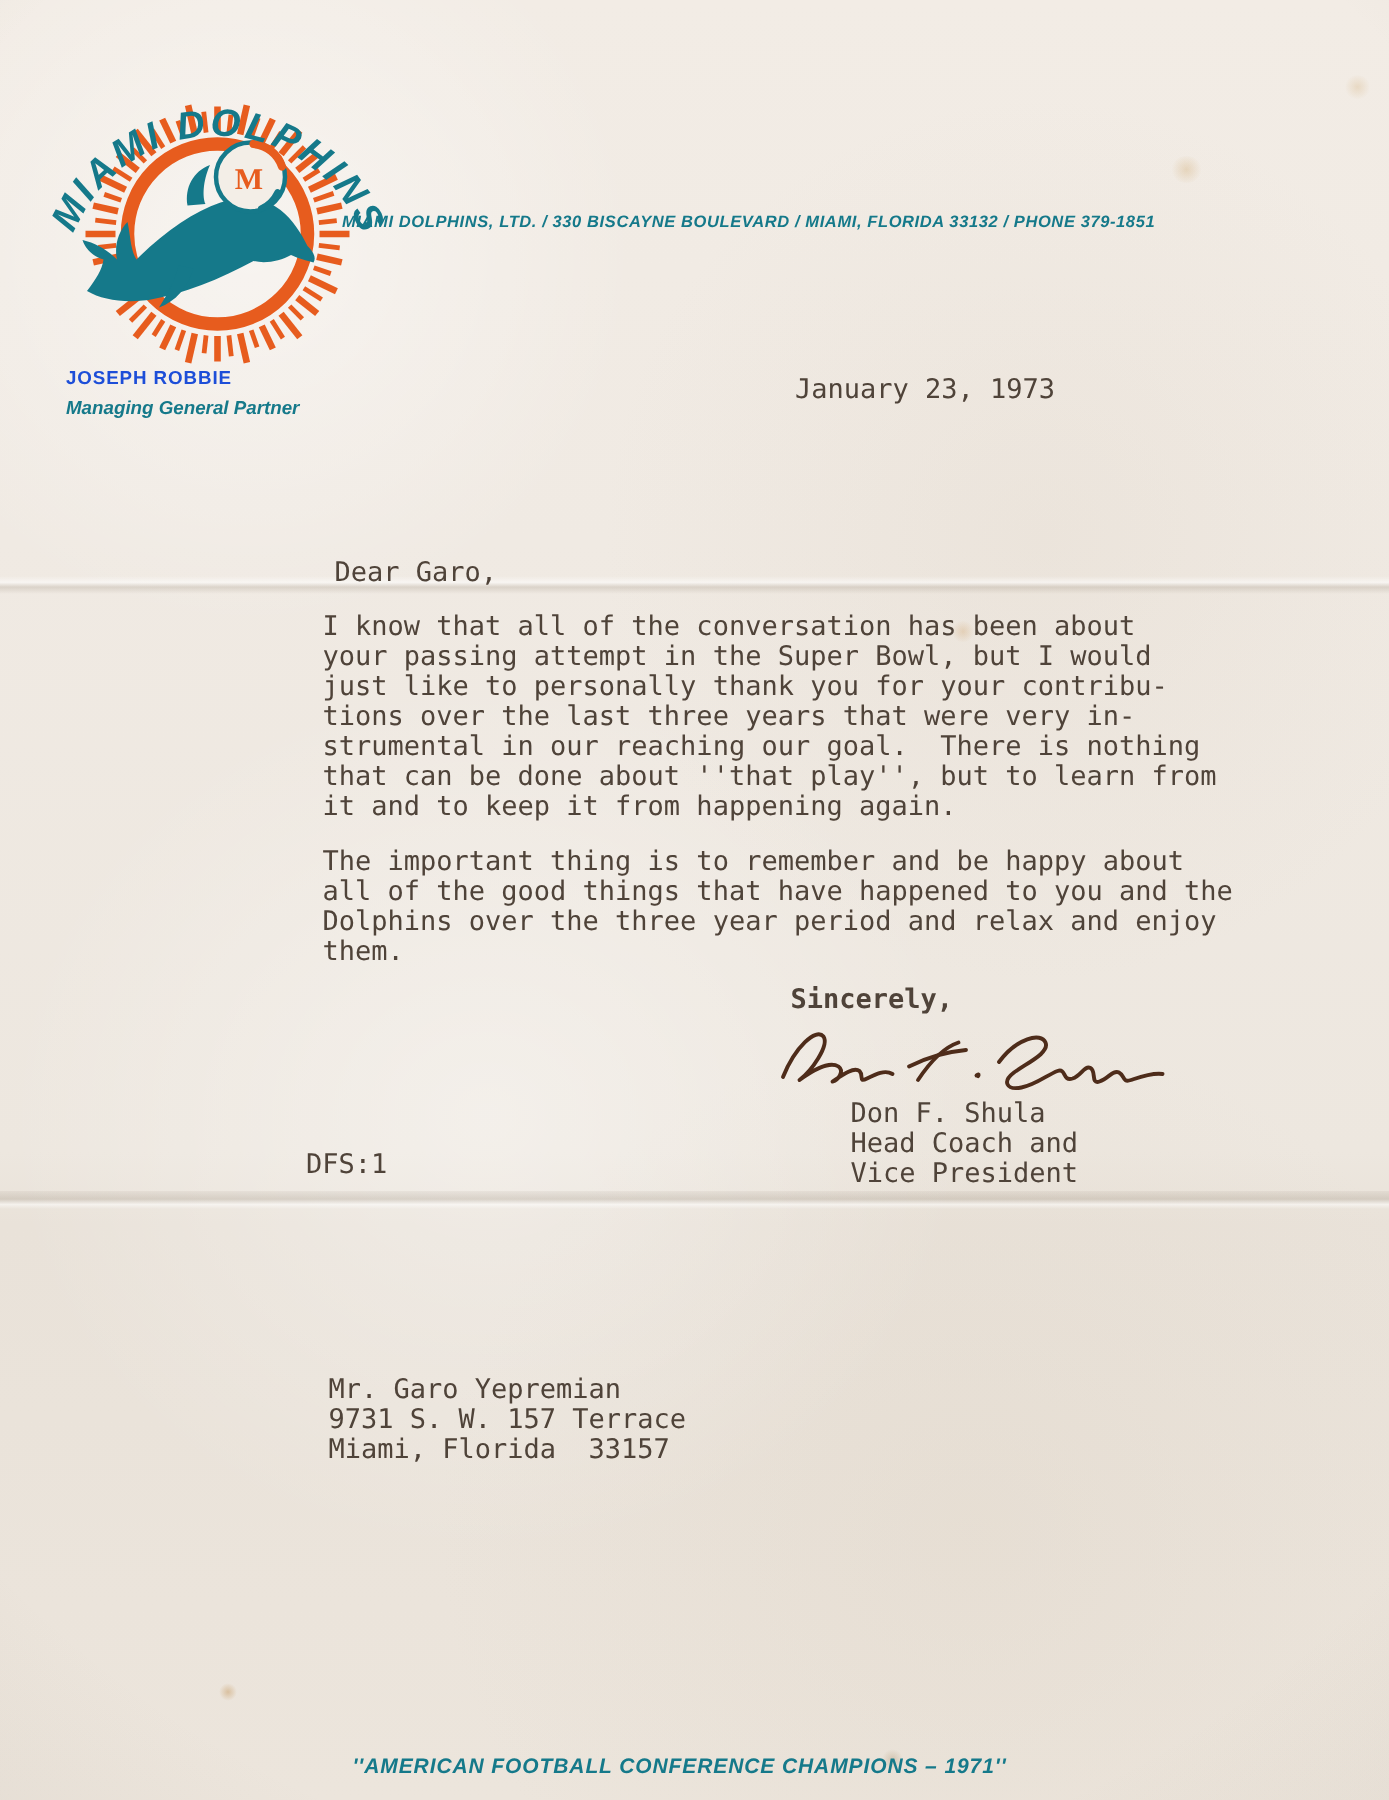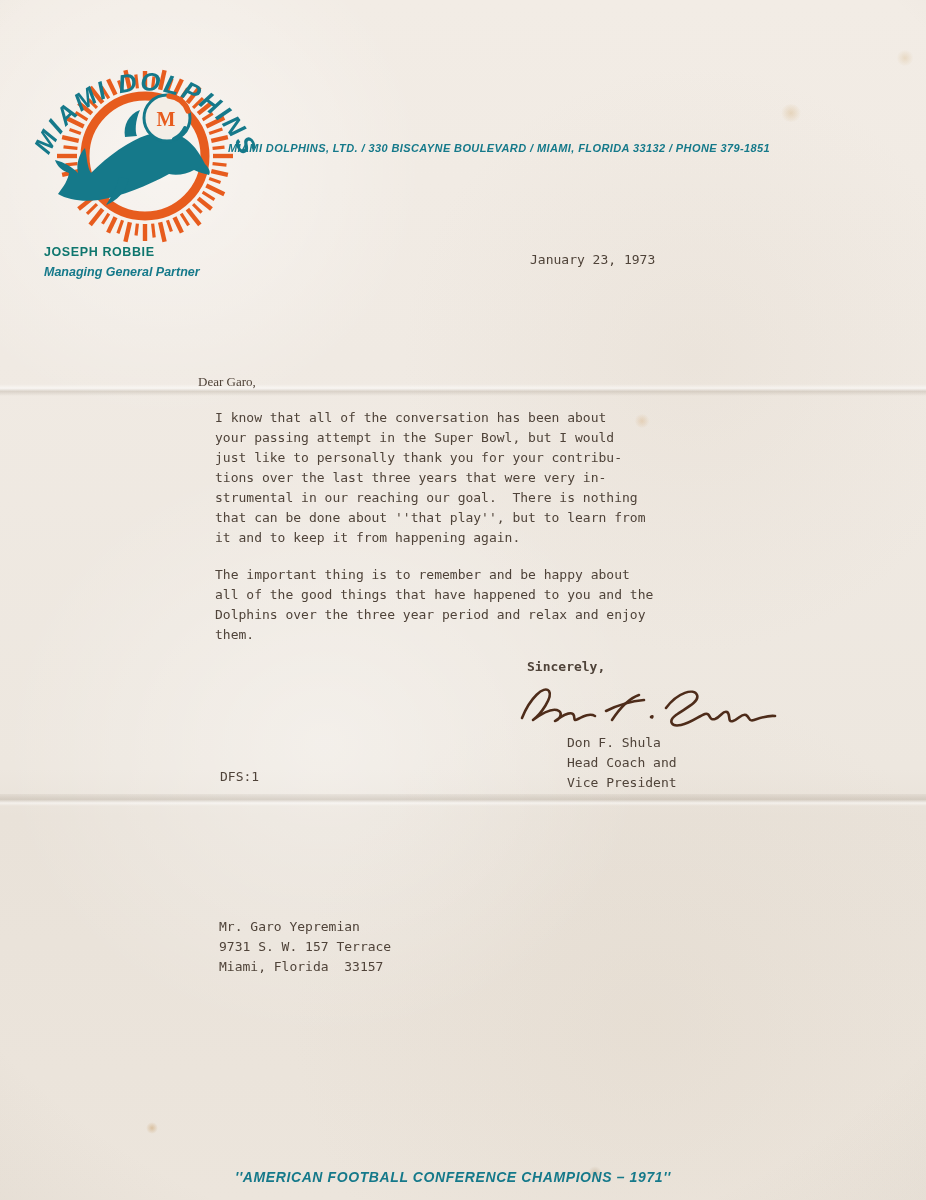--- a/index.html
+++ b/index.html
@@ -23,29 +23,29 @@
     background:radial-gradient(115% 95% at 50% 45%, rgba(0,0,0,0) 62%, rgba(125,110,90,.18) 100%);
   }
   .stain{position:absolute;border-radius:50%;}
   .fold{position:absolute;left:0;width:926px;height:12px;}
   .fold-1{top:384px;background:linear-gradient(180deg,rgba(255,255,255,0) 0%,rgba(255,255,255,.55) 35%,rgba(132,117,98,.20) 62%,rgba(132,117,98,0) 100%);}
   .fold-2{top:794px;background:linear-gradient(180deg,rgba(132,117,98,.08) 0%,rgba(132,117,98,.22) 45%,rgba(255,255,255,.5) 75%,rgba(255,255,255,0) 100%);}
 
   .typed{
     position:absolute;
     font-family:"DejaVu Sans Mono",monospace;
-    font-size:13px;line-height:20px;color:#4f4339;
+    font-size:18px;line-height:20px;color:#4f4339;
     white-space:pre;letter-spacing:0;
   }
   .teal-italic{
     position:absolute;color:#15798a;font-style:italic;font-weight:bold;
     font-family:"Liberation Sans",sans-serif;
   }
   .letterhead-line{top:142px;left:228px;font-size:11px;letter-spacing:.4px;}
-  .officer-name{position:absolute;top:245px;left:44px;color:#0f766e;font-weight:600;font-size:12.5px;letter-spacing:.6px;}
+  .officer-name{position:absolute;top:245px;left:44px;color:#1d4ed8;font-weight:600;font-size:12.5px;letter-spacing:.6px;}
   .officer-title{position:absolute;top:265px;left:44px;color:#15798a;font-style:italic;font-weight:600;font-size:12.5px;}
   .footer-line{top:1169px;left:0;width:906px;text-align:center;font-size:14px;letter-spacing:.6px;}
   .logo{position:absolute;left:28px;top:44px;width:235px;height:235px;}
   .sig{position:absolute;left:508px;top:676px;width:275px;height:58px;}
 </style>
 </head>
 <body>
 
 <div class="paper"></div>
 
@@ -149,21 +149,21 @@
   <text font-family="Liberation Sans, sans-serif" font-weight="bold" font-style="italic" font-size="25.5" fill="#15798a" letter-spacing="2.5">
     <textPath href="#arcPath" startOffset="50%" text-anchor="middle">MIAMI DOLPHINS</textPath>
   </text>
 </svg>
 
 <div class="teal-italic letterhead-line">MIAMI DOLPHINS, LTD. / 330 BISCAYNE BOULEVARD / MIAMI, FLORIDA 33132 / PHONE 379-1851</div>
 <div class="officer-name">JOSEPH ROBBIE</div>
 <div class="officer-title">Managing General Partner</div>
 
 <div class="typed" style="top:250px;left:530px;">January 23, 1973</div>
-<div class="typed" style="top:372px;left:198px;font-family:Liberation Serif, serif;">Dear Garo,</div>
+<div class="typed" style="top:372px;left:223px;">Dear Garo,</div>
 <div class="typed" style="top:408px;left:215px;">I know that all of the conversation has been about
 your passing attempt in the Super Bowl, but I would
 just like to personally thank you for your contribu-
 tions over the last three years that were very in-
 strumental in our reaching our goal.  There is nothing
 that can be done about ''that play'', but to learn from
 it and to keep it from happening again.</div>
 <div class="typed" style="top:565px;left:215px;">The important thing is to remember and be happy about
 all of the good things that have happened to you and the
 Dolphins over the three year period and relax and enjoy
@@ -176,18 +176,18 @@
     <path d="M104,44 C112,32 122,22 131,19"></path>
     <path d="M98,35 C110,29 124,25 136,24"></path>
     <path d="M143,41 C144,40 145,40 144,41.5"></path>
     <path d="M158,32 C170,16 186,12 189,19 C192,26 176,33 168,39 C160,45 163,51 173,49 C183,47 191,40 197,38 C203,36 200,45 207,43 C213,41 215,34 219,36 C223,38 219,47 225,45 C231,43 234,37 238,39 C242,41 240,46 246,44 C252,42 260,39 267,40"></path>
   </g>
 </svg>
 
 <div class="typed" style="top:733px;left:527px;margin-left:40px;">Don F. Shula
 Head Coach and
 Vice President</div>
-<div class="typed" style="top:767px;left:220px;">DFS:1</div>
+<div class="typed" style="top:767px;left:204px;">DFS:1</div>
 <div class="typed" style="top:877px;left:219px;margin-top:40px;">Mr. Garo Yepremian
 9731 S. W. 157 Terrace
 Miami, Florida  33157</div>
 
 <div class="teal-italic footer-line">''AMERICAN FOOTBALL CONFERENCE CHAMPIONS – 1971''</div>
 
 </body></html>

